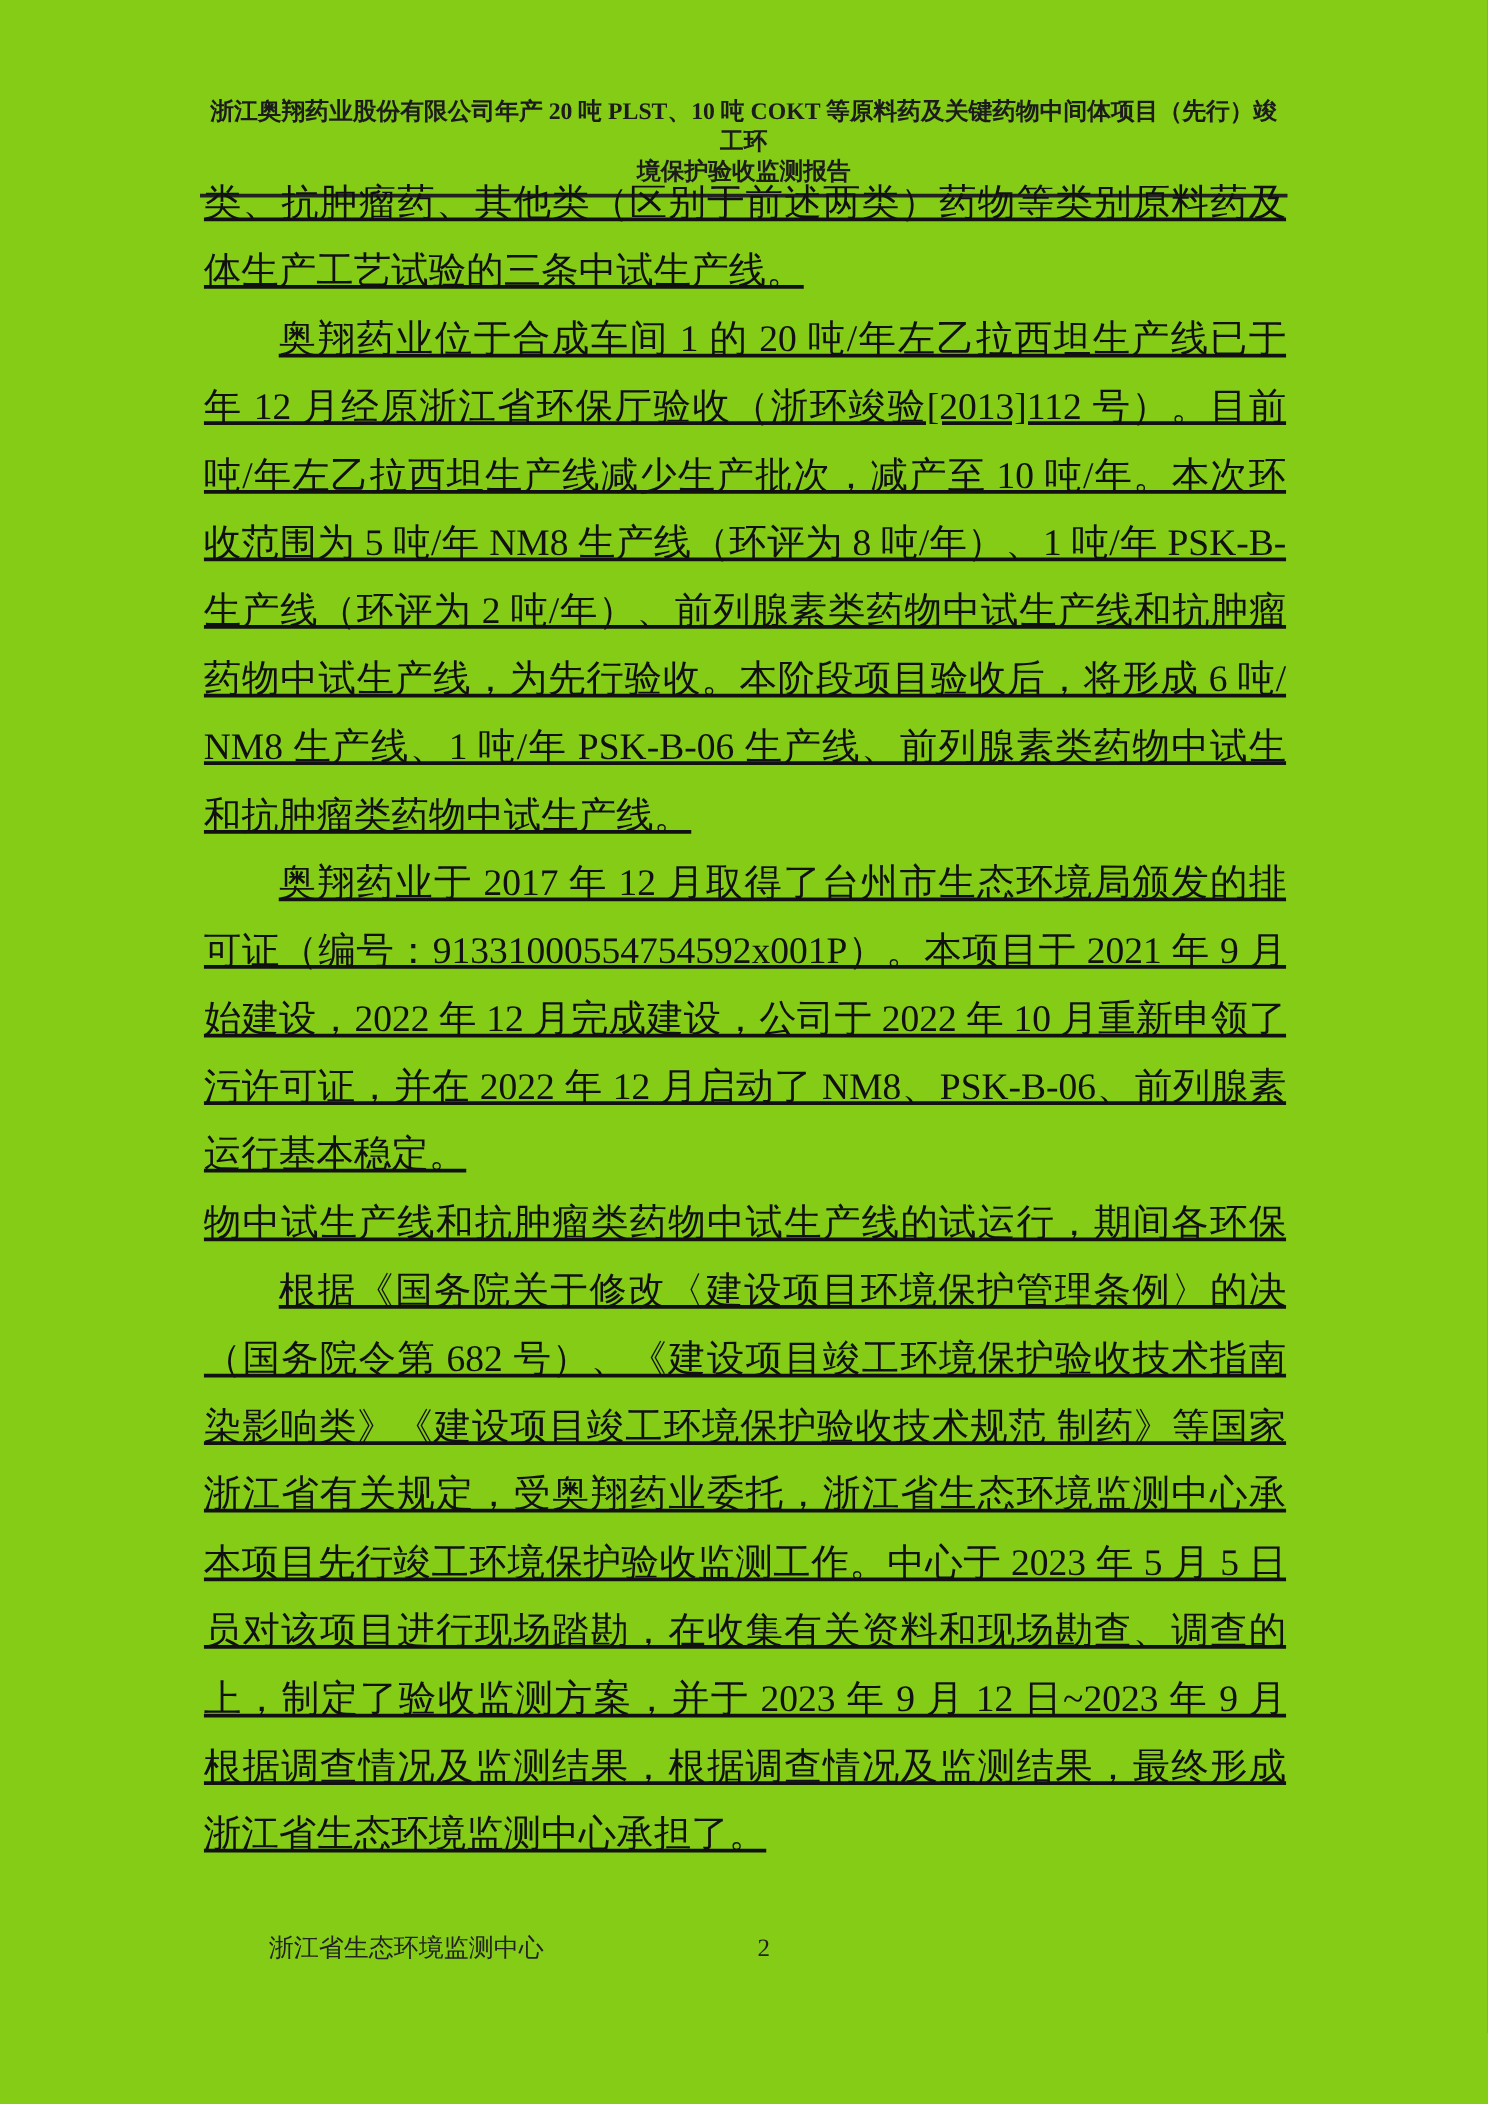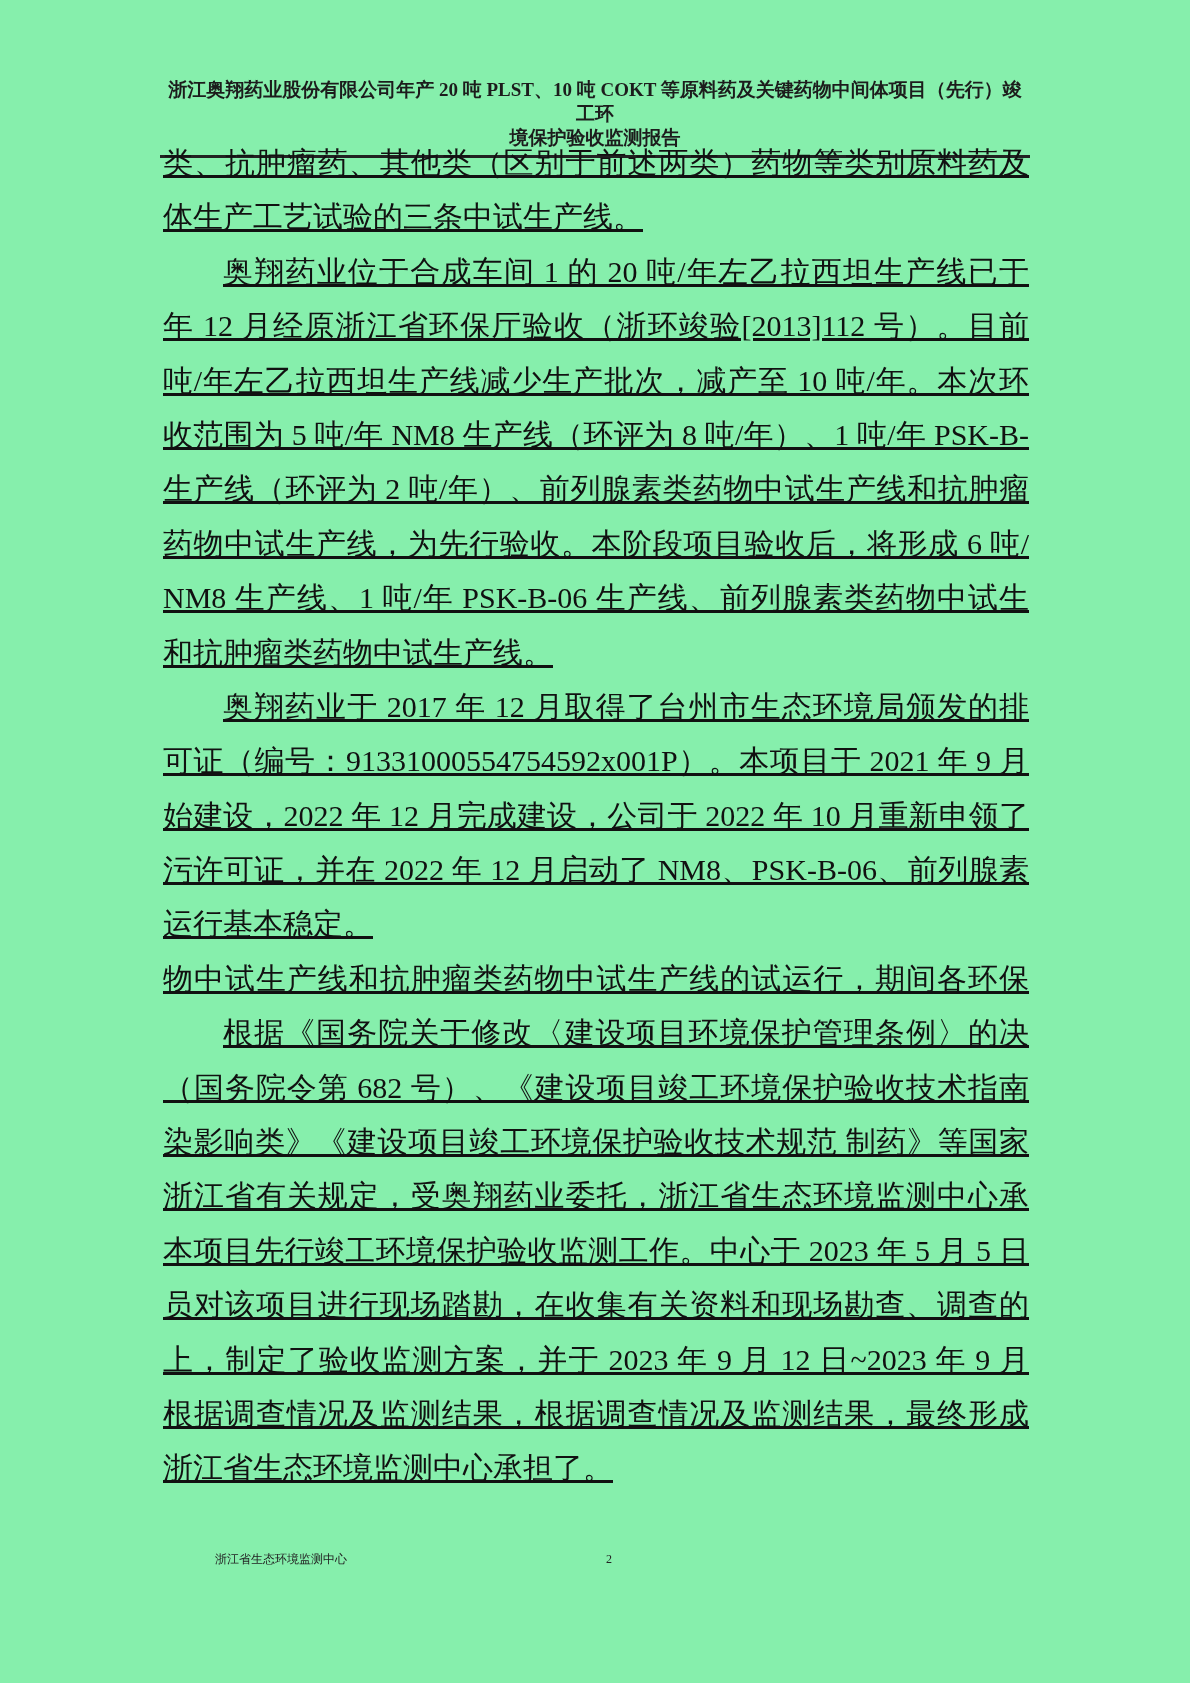--- a/index.html
+++ b/index.html
@@ -1,21 +1,21 @@
 <!DOCTYPE html>
 <html><head>
 <meta charset="utf-8">
 <style>
   html, body { margin: 0; padding: 0; background: #8a8a8a; }
   .page {
     position: relative;
     width: 1190px;
     height: 1683px;
     margin: 0 auto;
-    background: #86efac;
+    background: #84cc16;
     color: #1a1a1a;
     font-family: "Liberation Serif", "DejaVu Serif", serif;
     overflow: hidden;
   }
   .header {
     position: absolute;
     left: 160px;
     top: 78px;
     width: 870px;
     text-align: center;
@@ -46,21 +46,21 @@
     height: 54.4px;
   }
   .line.last { text-align-last: left; }
   .line.indent { text-indent: 2em; }
   .footer {
     position: absolute;
     left: 163px;
     top: 1544px;
     width: 866px;
     height: 30px;
-    font-size: 12px;
+    font-size: 20px;
     line-height: 30px;
     color: #222222;
   }
   .footer .org { position: absolute; left: 52px; top: 0; }
   .footer .pagenum { position: absolute; left: 443px; top: 0; }
 </style>
 </head>
 <body>
 
 <div class="page">

